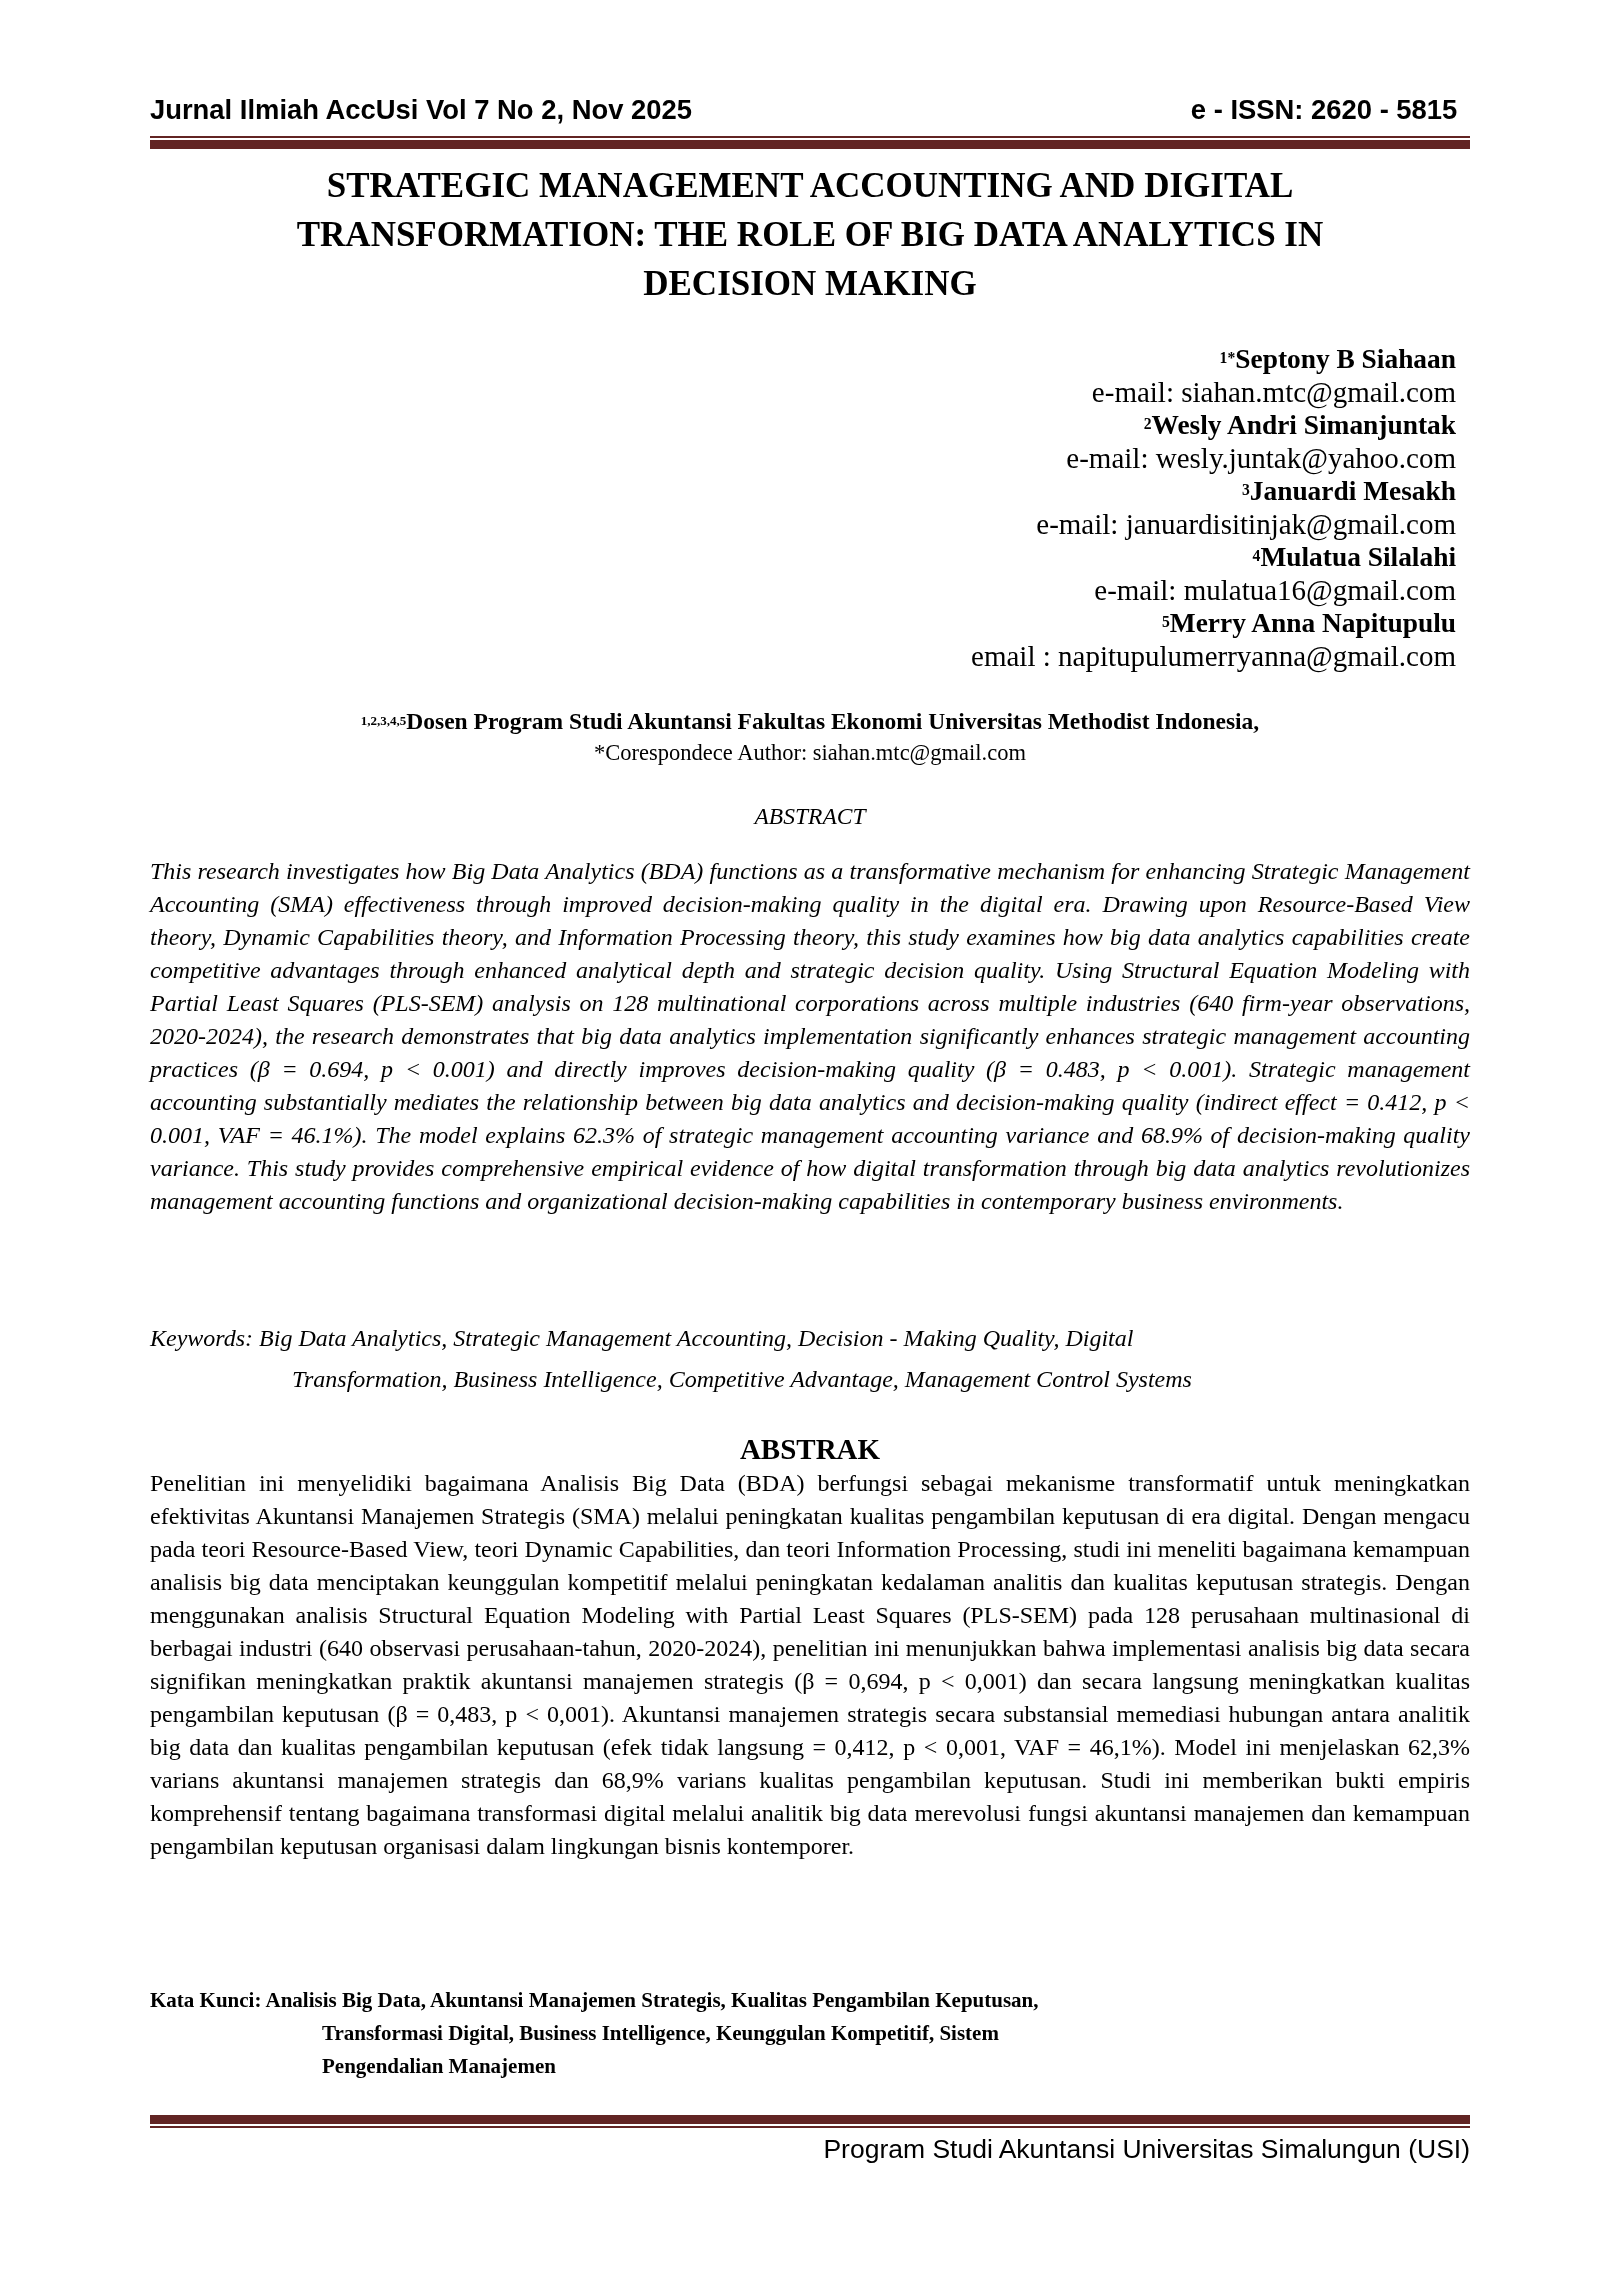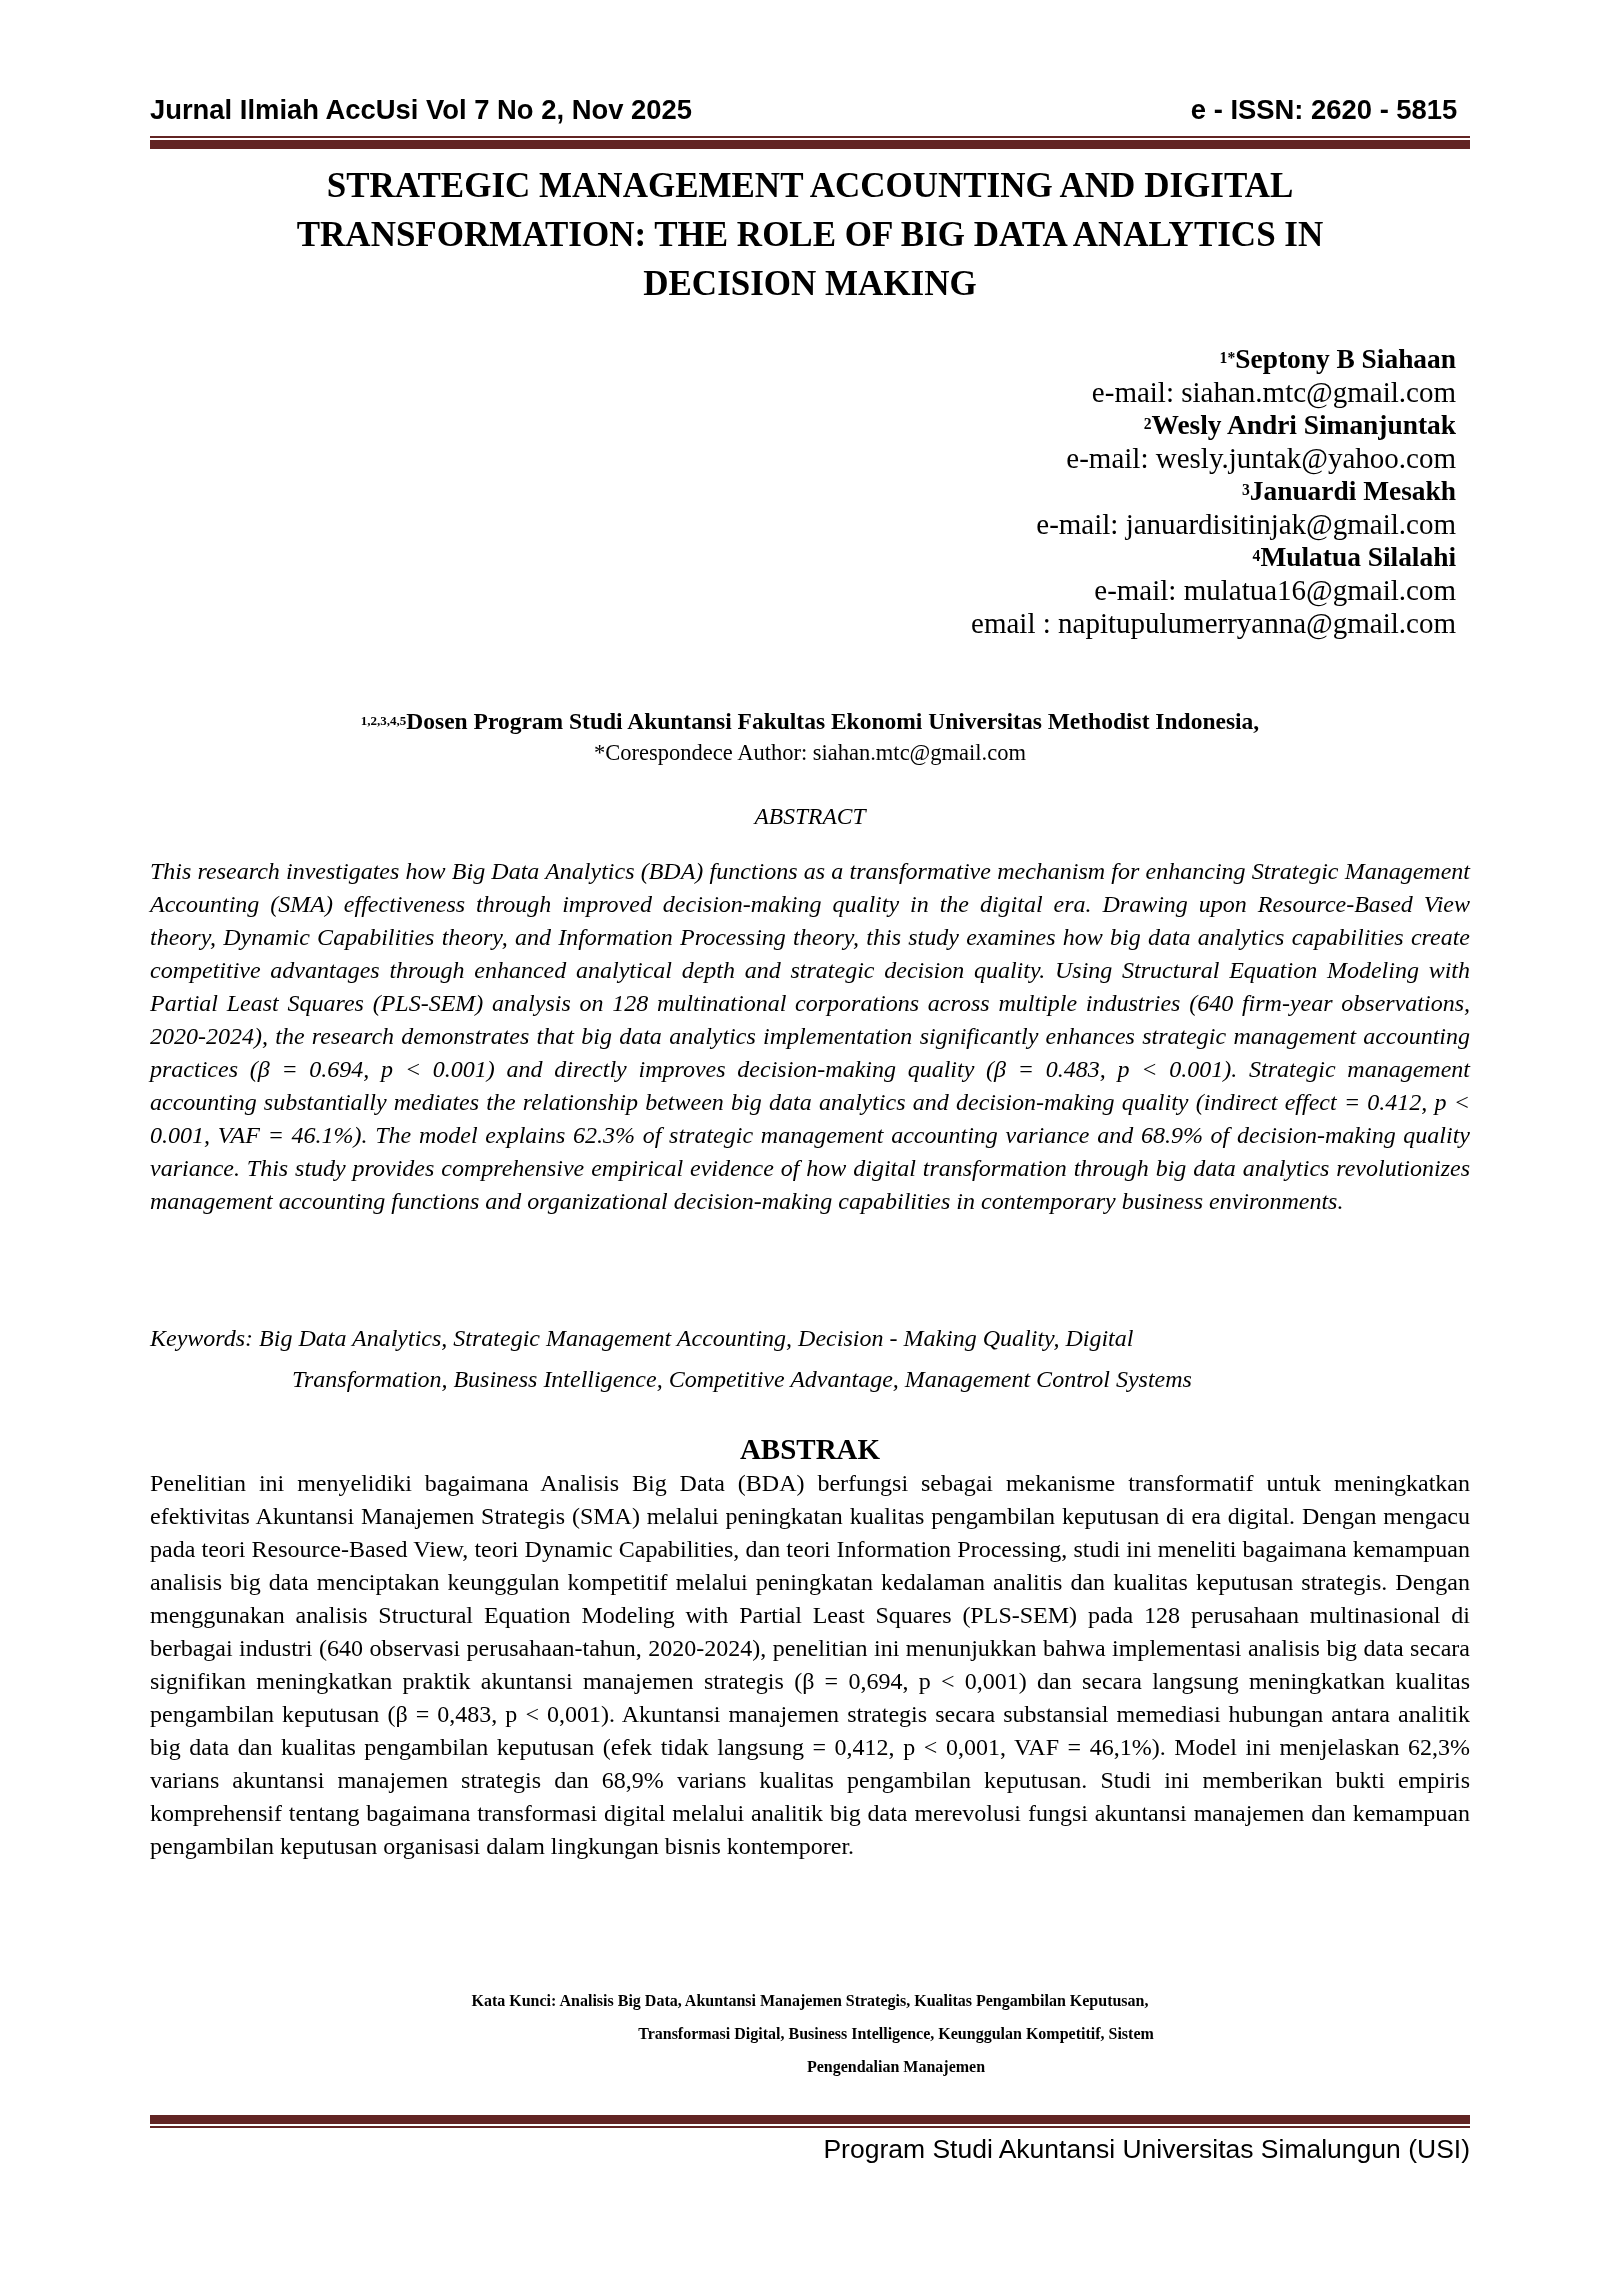--- a/index.html
+++ b/index.html
@@ -32,22 +32,22 @@
   .abs-text { position: absolute; left: 150px; top: 832px; width: 1320px; font-size: 24px;
               font-style: italic; line-height: 33px; text-align: justify; margin-top: 23px; }
   .keywords { position: absolute; left: 150px; top: 1318px; width: 1320px; font-size: 24px;
               font-style: italic; line-height: 41px; }
   .keywords .kw-line2 { padding-left: 142px; display: block; }
 
   .abk-heading { position: absolute; left: 150px; top: 1434px; width: 1320px; text-align: center;
                  font-size: 29px; font-weight: bold; line-height: 31px; }
   .abk-text { position: absolute; left: 150px; top: 1467px; width: 1320px; font-size: 24px;
               line-height: 33px; text-align: justify; }
-  .katakunci { position: absolute; left: 150px; top: 1984px; width: 1320px; font-size: 16px;
-               font-weight: bold; line-height: 33px; text-align: center; }
+  .katakunci { position: absolute; left: 150px; top: 1984px; width: 1320px; font-size: 21px;
+               font-weight: bold; line-height: 33px; }
   .katakunci .kk-cont { display: block; padding-left: 172px; }
 
   .rule-bot-thick { position: absolute; left: 150px; top: 2115px; width: 1320px; height: 8.8px; background: #622423; }
   .rule-bot-thin { position: absolute; left: 150px; top: 2126px; width: 1320px; height: 2px; background: #622423; }
 
   .footer { position: absolute; left: 150px; top: 2133px; width: 1320px; text-align: right;
             font-size: 26.5px; font-weight: normal; line-height: 33px; }
 </style>
 </head>
 <body>
@@ -67,20 +67,21 @@
 
 <div class="authors serif">
   <div class="author-name"><sup>1*</sup><span>Septony B Siahaan</span></div>
   <div class="author-email">e-mail: siahan.mtc@gmail.com</div>
   <div class="author-name"><sup>2</sup><span>Wesly Andri Simanjuntak</span></div>
   <div class="author-email">e-mail: wesly.juntak@yahoo.com</div>
   <div class="author-name"><sup>3</sup><span>Januardi Mesakh</span></div>
   <div class="author-email">e-mail: januardisitinjak@gmail.com</div>
   <div class="author-name"><sup>4</sup><span>Mulatua Silalahi</span></div>
   <div class="author-email">e-mail: mulatua16@gmail.com</div>
+  <div class="author-name"><sup>5</sup><span>Merry Anna Napitupulu</span></div>
   <div class="author-email">email : napitupulumerryanna@gmail.com</div>
 </div>
 
 <div class="affil serif">
   <div class="inst"><sup>1,2,3,4,5</sup><span>Dosen Program Studi Akuntansi Fakultas Ekonomi Universitas Methodist Indonesia,</span></div>
   <div class="corr">*Corespondece Author: siahan.mtc@gmail.com</div>
 </div>
 
 <div class="abs-heading serif">ABSTRACT</div>
 <div class="abs-text serif">This research investigates how Big Data Analytics (BDA) functions as a transformative mechanism for enhancing Strategic Management Accounting (SMA) effectiveness through improved decision-making quality in the digital era. Drawing upon Resource-Based View theory, Dynamic Capabilities theory, and Information Processing theory, this study examines how big data analytics capabilities create competitive advantages through enhanced analytical depth and strategic decision quality. Using Structural Equation Modeling with Partial Least Squares (PLS-SEM) analysis on 128 multinational corporations across multiple industries (640 firm-year observations, 2020-2024), the research demonstrates that big data analytics implementation significantly enhances strategic management accounting practices (β = 0.694, p &lt; 0.001) and directly improves decision-making quality (β = 0.483, p &lt; 0.001). Strategic management accounting substantially mediates the relationship between big data analytics and decision-making quality (indirect effect = 0.412, p &lt; 0.001, VAF = 46.1%). The model explains 62.3% of strategic management accounting variance and 68.9% of decision-making quality variance. This study provides comprehensive empirical evidence of how digital transformation through big data analytics revolutionizes management accounting functions and organizational decision-making capabilities in contemporary business environments.</div>

